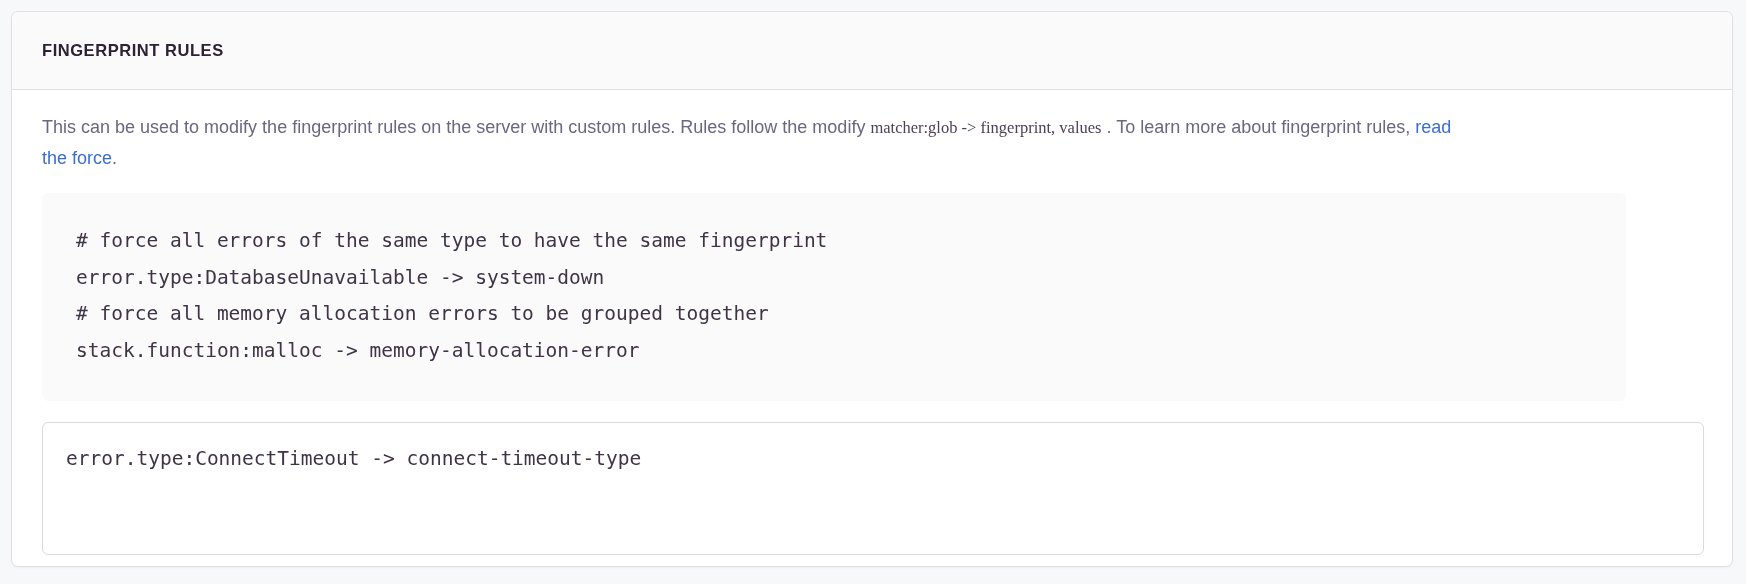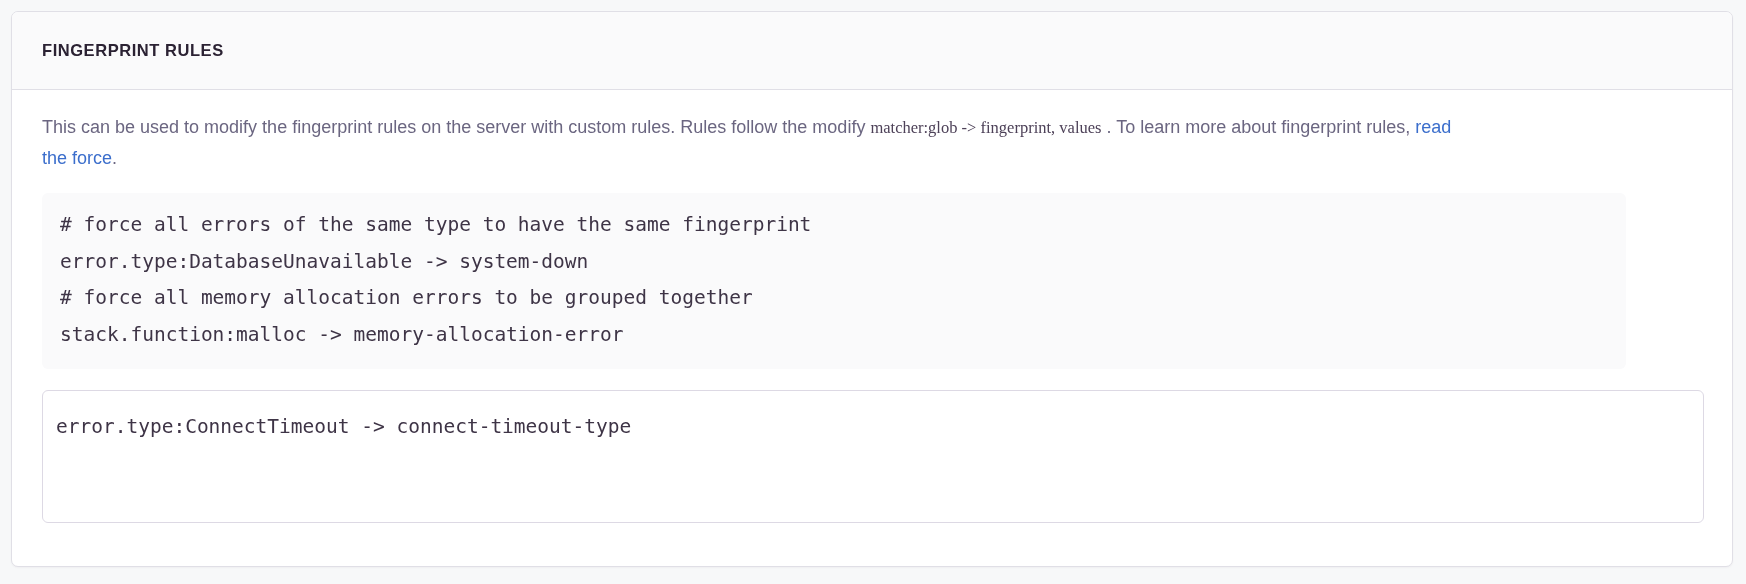--- a/index.html
+++ b/index.html
@@ -73,38 +73,38 @@
 
   .code-sample {
     margin-top: 19px;
     background: #fafafb;
     border-radius: 6px;
     padding: 14px 18px 16px 18px;
     width: 1584px;
     box-sizing: border-box;
   }
   .code-sample pre {
-    margin: 0;
+    margin: 16px;
     font-family: "DejaVu Sans Mono", "Liberation Mono", monospace;
     font-size: 19.5px;
     line-height: 36.5px;
     color: #3e3446;
     white-space: pre;
   }
 
   .rules-textarea {
     margin-top: 21px;
     width: 1662px;
     height: 133px;
     box-sizing: border-box;
     display: block;
     background: #ffffff;
     border: 1px solid #ddd9e4;
     border-radius: 6px;
-    padding: 21px 13px;
+    padding: 21px 23px;
     font-family: "DejaVu Sans Mono", "Liberation Mono", monospace;
     font-size: 19.5px;
     line-height: 30px;
     color: #3e3446;
     resize: none;
     outline: none;
     overflow: hidden;
   }
 </style>
 </head>

